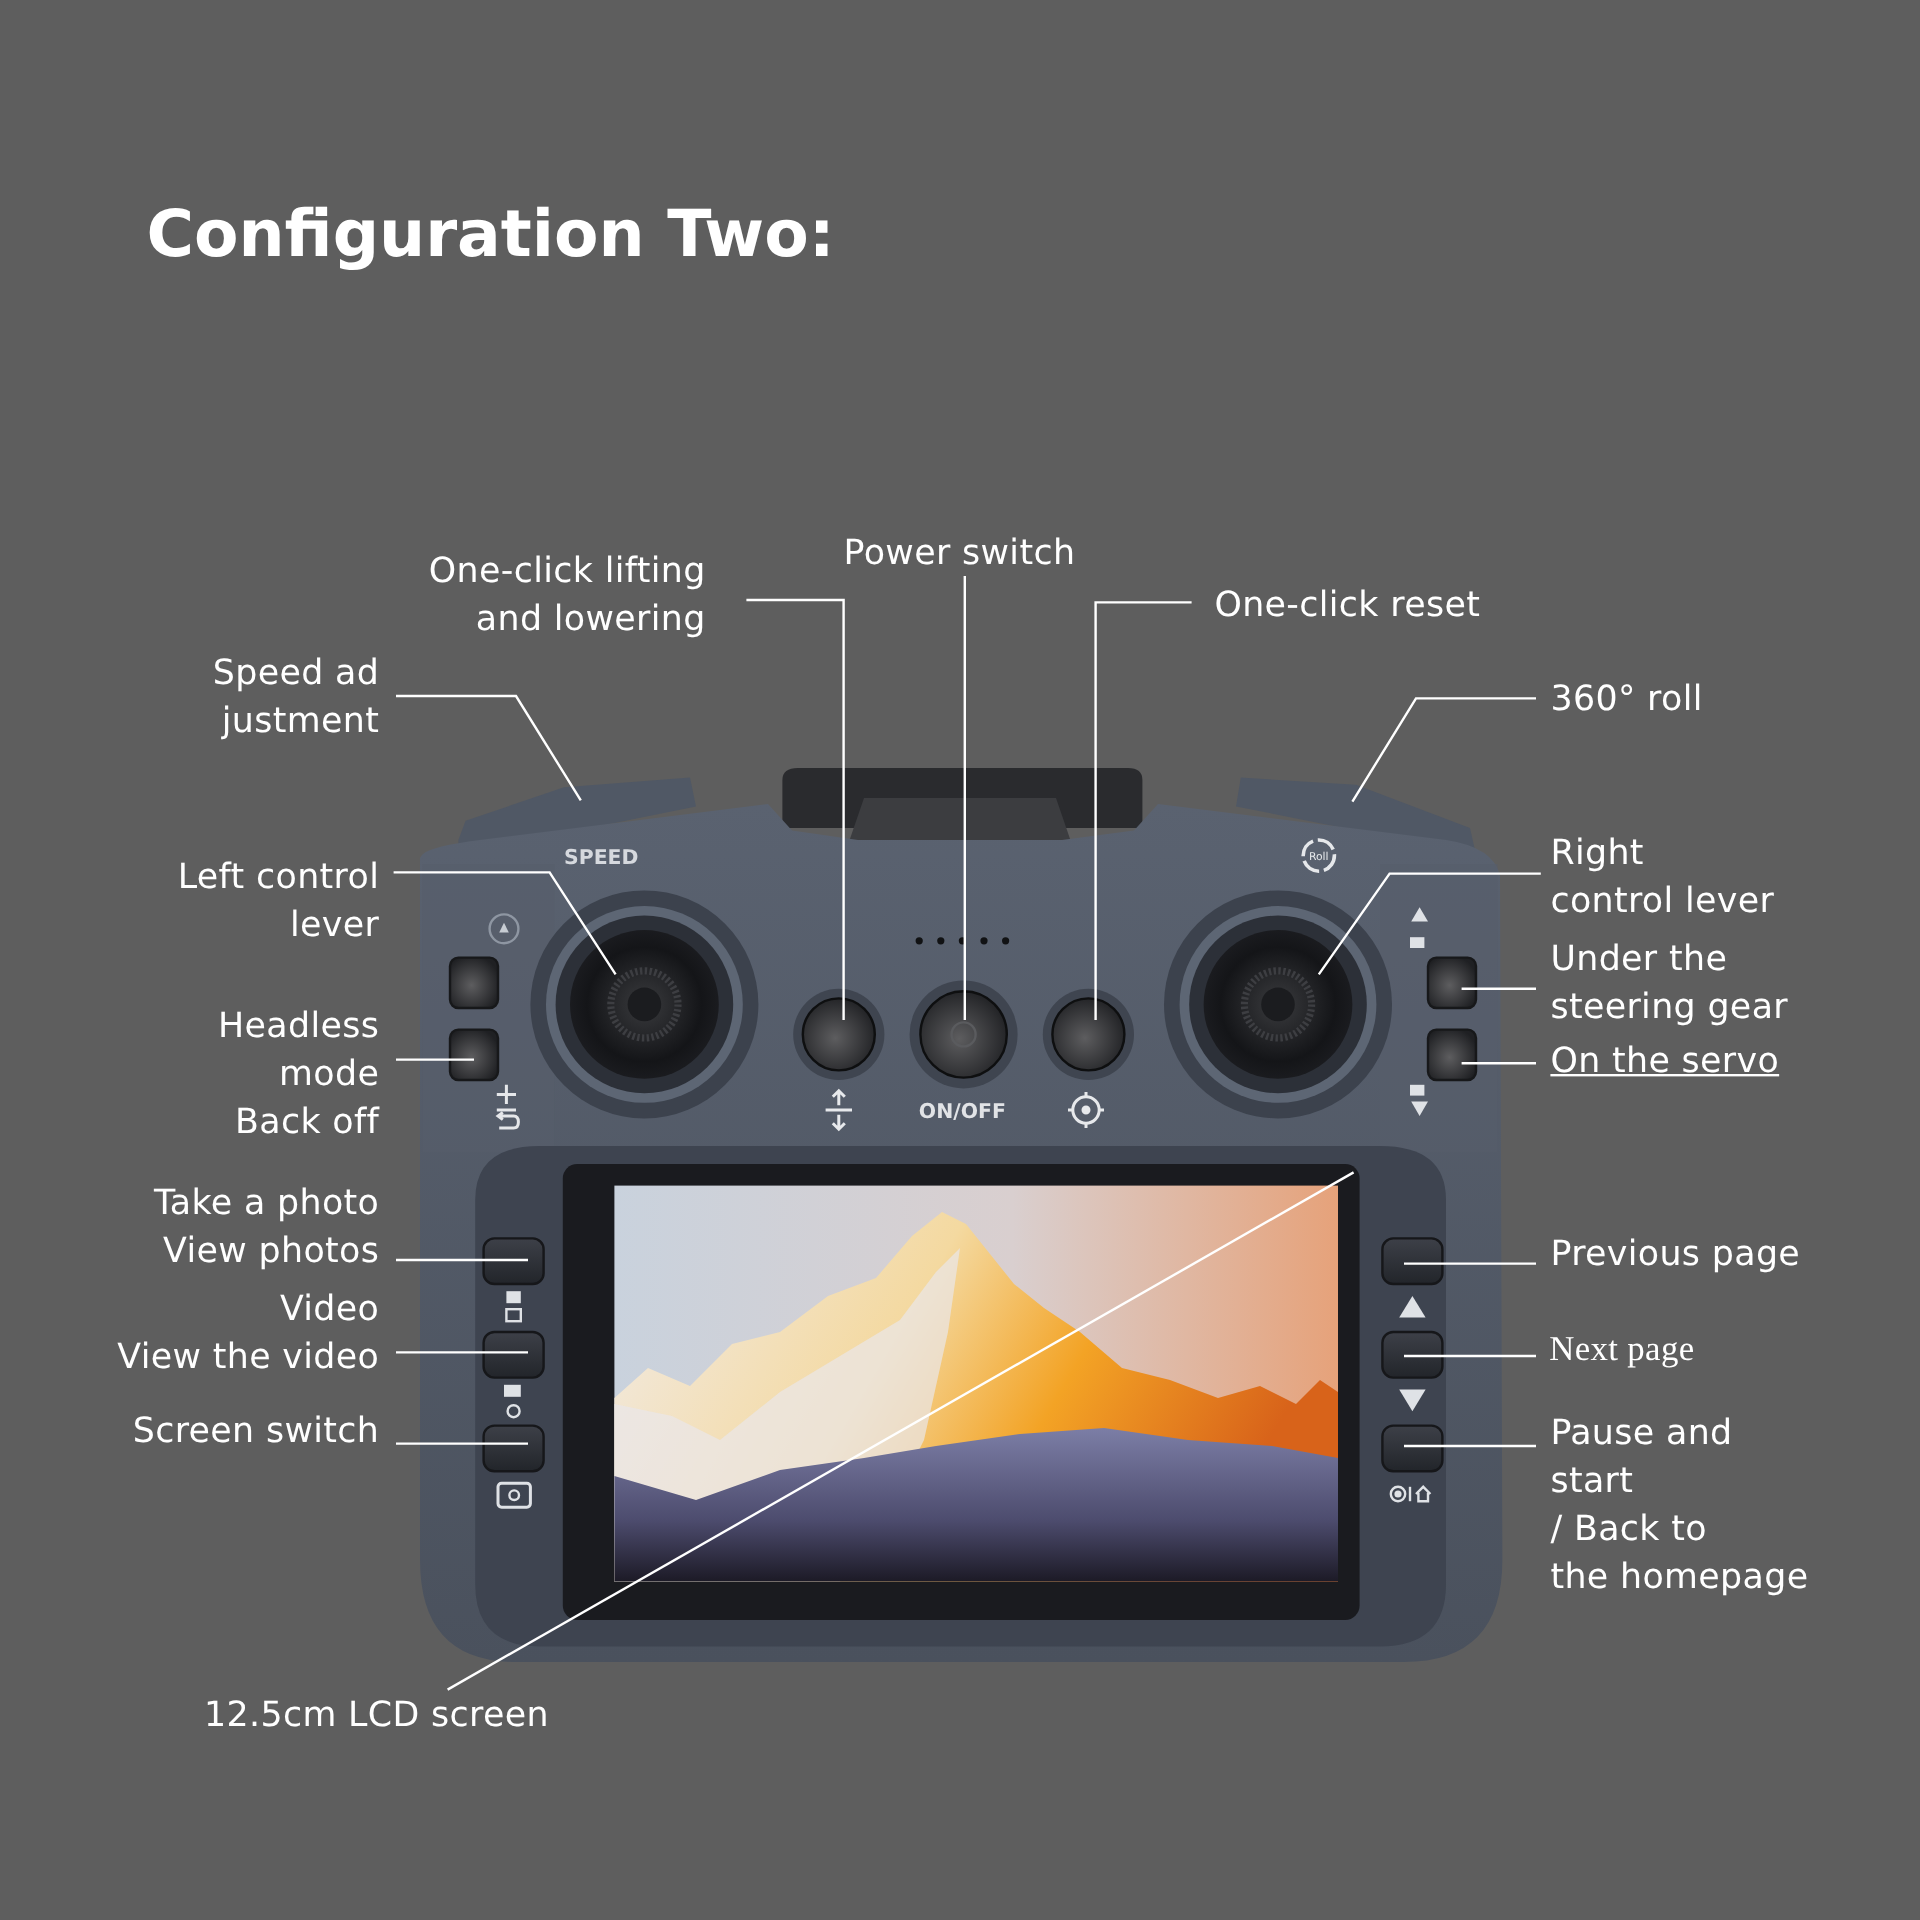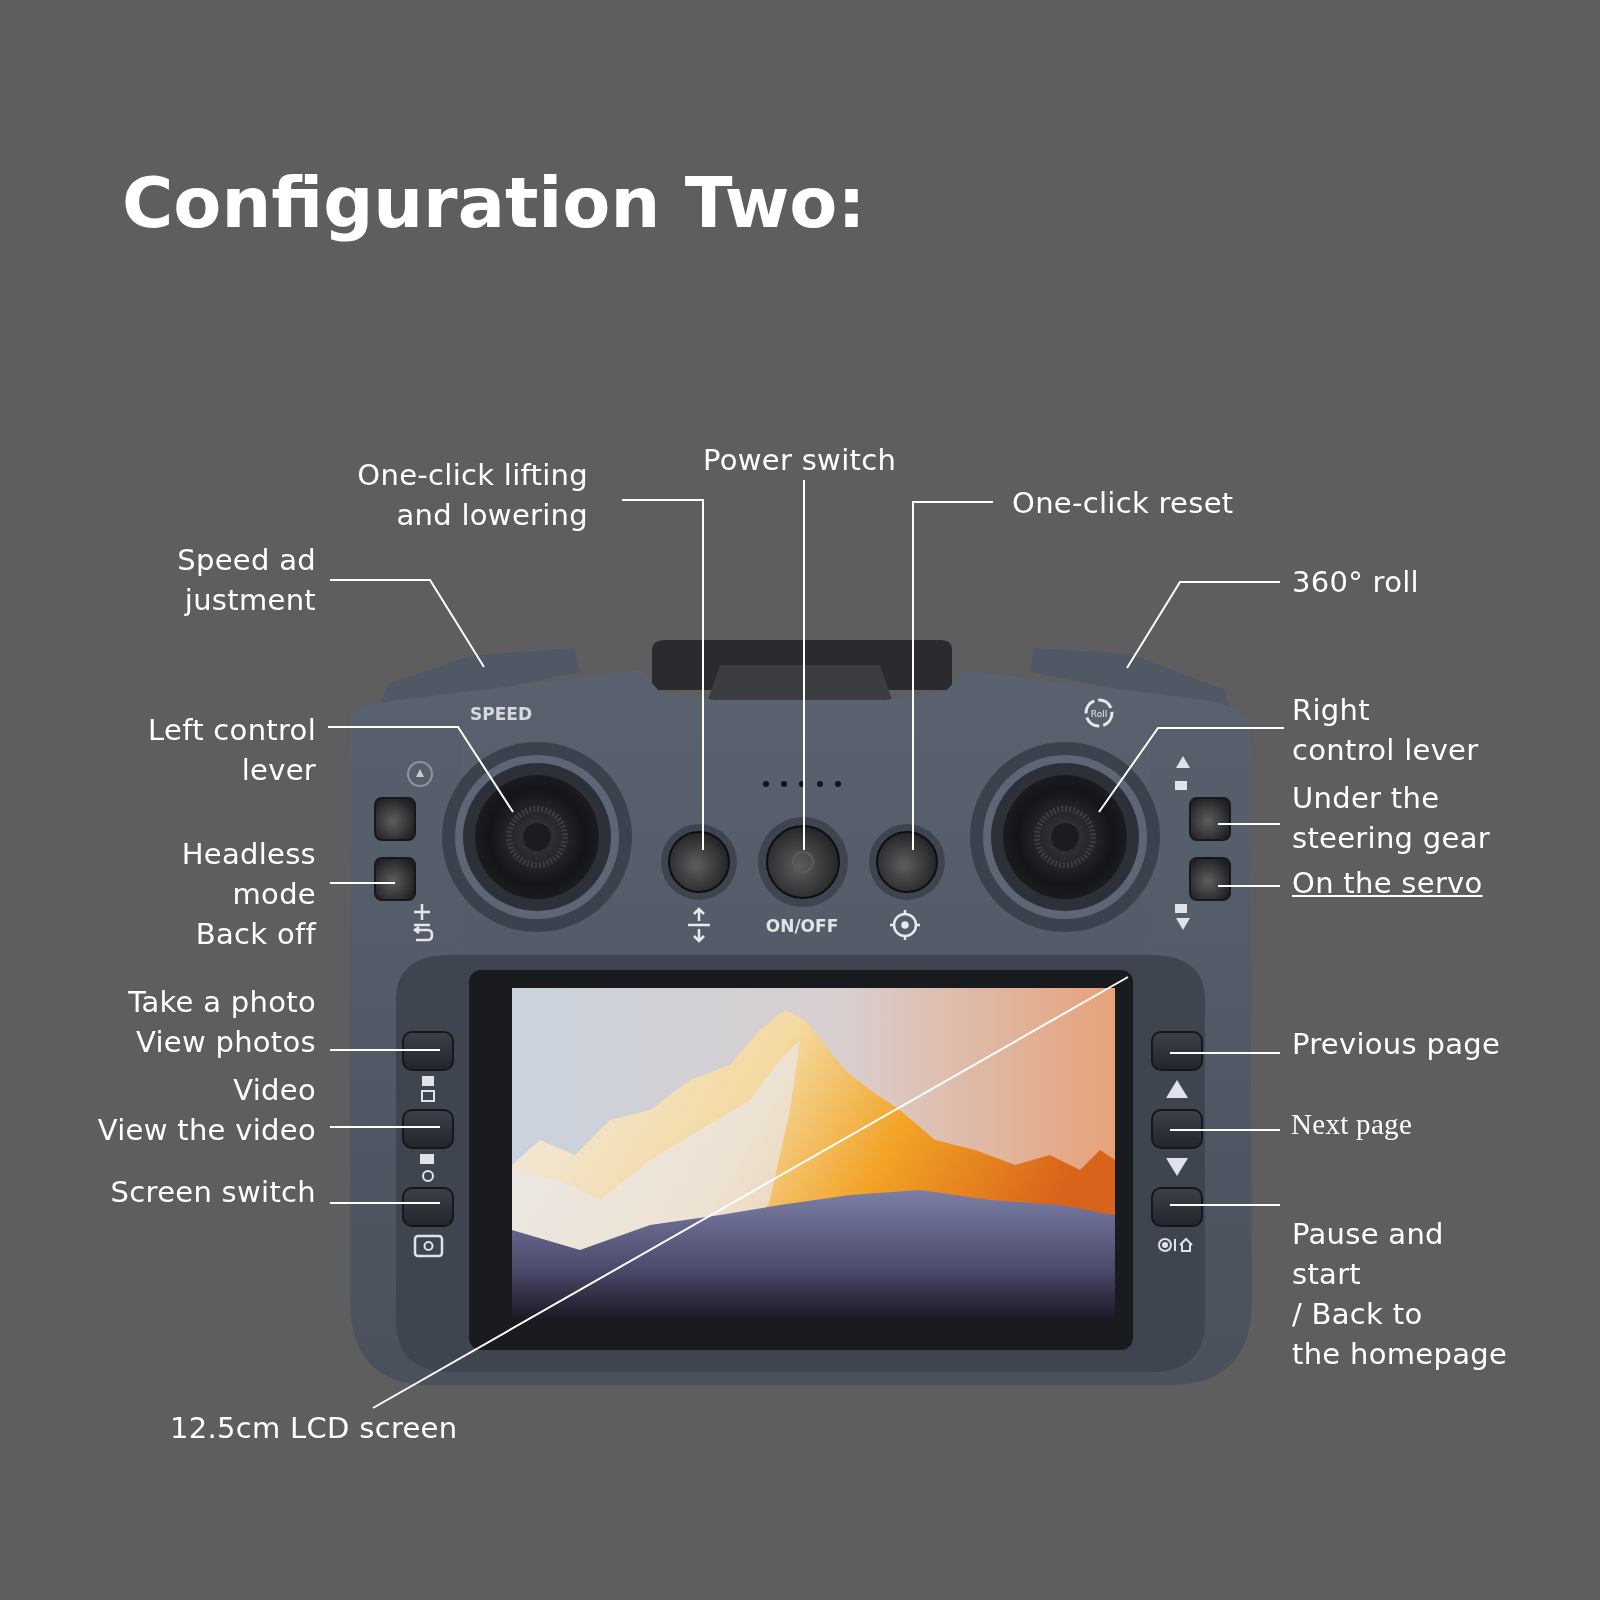--- a/index.html
+++ b/index.html
@@ -1,18 +1,18 @@
 <!DOCTYPE html>
 <html><head>
 <meta charset="utf-8">
 <style>
   html, body { margin:0; padding:0; }
   body { width:1600px; height:1600px; background:#5e5e5e; position:relative; overflow:hidden;
          font-family:"Liberation Sans", "DejaVu Sans", sans-serif; color:#ffffff; }
-  .title { position:absolute; left:122px; top:168px; font-size:70px; font-weight:700; letter-spacing:0px;
+  .title { position:absolute; left:122px; top:168px; font-size:54px; font-weight:700; letter-spacing:0px;
            font-family:"DejaVu Sans", sans-serif; line-height:1; }
   .lbl { position:absolute; font-size:29px; line-height:40px; white-space:pre; letter-spacing:0.3px;
          font-family:"DejaVu Sans", sans-serif; }
   .r { text-align:right; }
   .l { text-align:left; }
   svg.diagram { position:absolute; left:0; top:0; }
   .leader { stroke:#ffffff; stroke-width:2; fill:none; }
 </style>
 </head>
 <body>
@@ -220,17 +220,17 @@
 <div class="lbl l" style="left:1292px; top:778px;">Under the
 steering gear</div>
 <div class="lbl l" style="left:1292px; top:863px;text-decoration:underline;">On the servo</div>
 <div class="lbl r" style="right:1284px; top:982px;">Take a photo
 View photos</div>
 <div class="lbl r" style="right:1284px; top:1070px;">Video
 View the video</div>
 <div class="lbl r" style="right:1284px; top:1172px;">Screen switch</div>
 <div class="lbl l" style="left:1292px; top:1024px;">Previous page</div>
 <div class="lbl l" style="left:1291px; top:1104px;font-family:Liberation Serif, serif;">Next page</div>
-<div class="lbl l" style="left:1292px; top:1173px;margin-top:41px;">Pause and
+<div class="lbl l" style="left:1292px; top:1173px;">Pause and
 start
 / Back to
 the homepage</div>
 <div class="lbl l" style="left:170px; top:1408px;">12.5cm LCD screen</div>
 
 </body></html>

